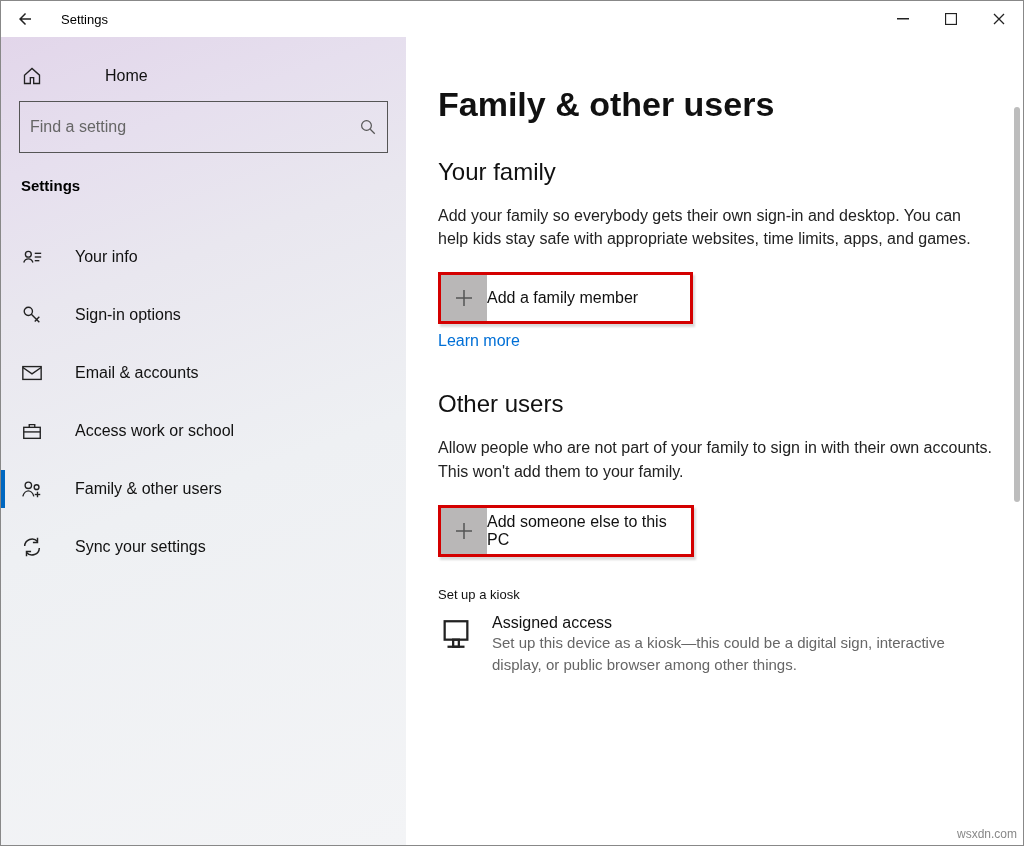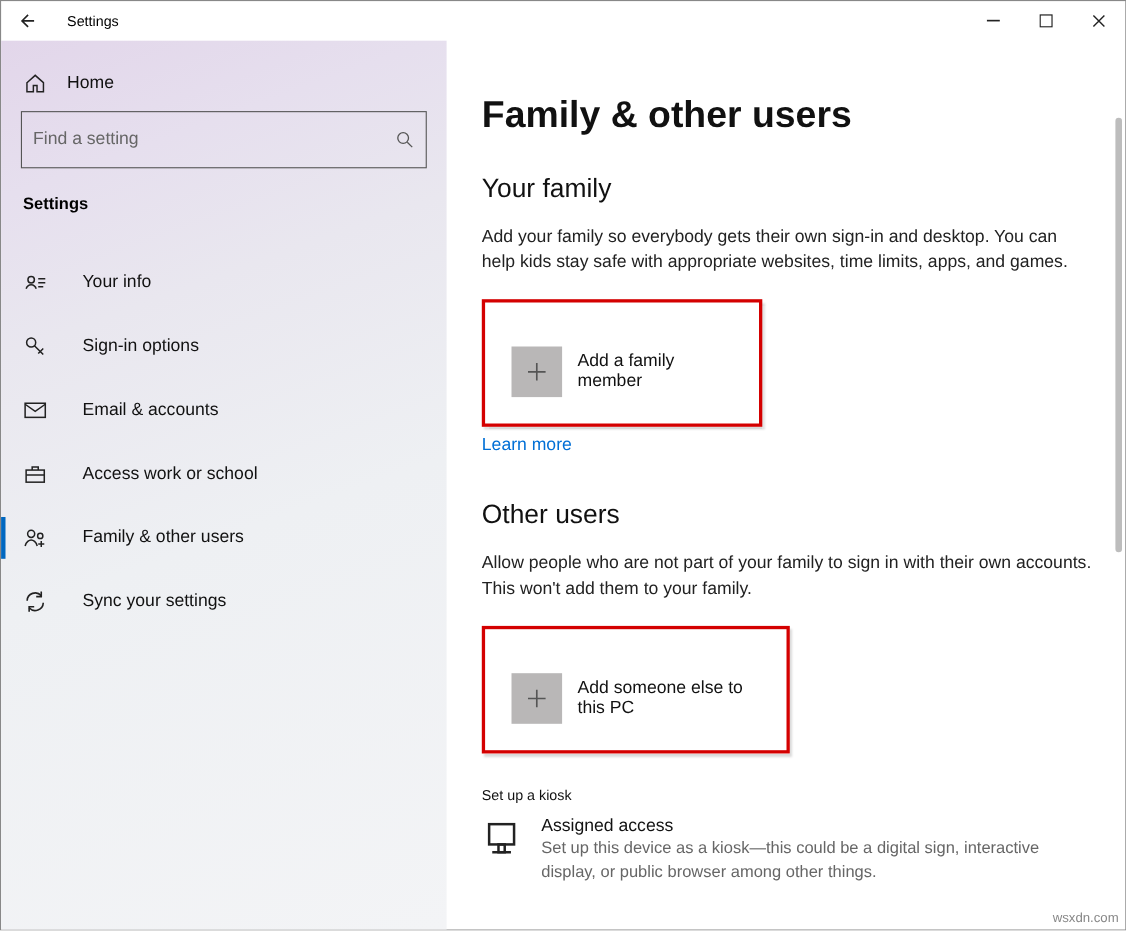--- a/index.html
+++ b/index.html
@@ -12,39 +12,39 @@
   .winctrls { position:absolute; right:0; top:0; display:flex; }
   .winbtn { width:48px; height:36px; display:flex; align-items:center; justify-content:center; }
   .body { flex:1; display:flex; min-height:0; }
   .sidebar {
     width:405px; height:100%;
     background: linear-gradient(160deg, #e2d6ea 0%, #e6dfee 15%, #e9e7ef 30%, #eef0f3 55%, #f3f4f6 100%);
     padding: 20px 0 0 0;
     position:relative;
   }
   .home-row { display:flex; align-items:center; gap:18px; padding:8px 0 14px 20px; }
-  .home-label { font-size:16px; color:#111; }
+  .home-label { font-size:16px; color:#111;margin-left:44px; }
   .search-wrap { padding: 0 18px 18px 18px; }
   .search-box { width:100%; height:52px; border:1px solid #555; background:transparent; display:flex; align-items:center; padding:0 10px; justify-content:space-between;}
   .search-input { flex:1; border:none; background:transparent; font-size:16px; color:#555; outline:none; }
   .search-input::placeholder { color:#666; }
   .category { font-size:15px; font-weight:600; padding: 6px 0 6px 20px; color:#000;}
   .navlist { margin-top:28px; }
   .nav-item { display:flex; align-items:center; gap:32px; height:58px; padding-left:20px; font-size:16px; color:#111; position:relative; cursor:default;}
   .nav-item.active::before { content:""; position:absolute; left:0; top:10px; bottom:10px; width:4px; background:#0067c0;}
   .nav-icon { width:22px; height:22px; display:flex; align-items:center; justify-content:center; flex:0 0 22px;}
   .content { flex:1; padding: 48px 28px 0 32px; position:relative; overflow:hidden; }
   .page-title { font-size:34px; font-weight:600; color:#111; margin-bottom:34px; }
   .section-title { font-size:24px; font-weight:500; color:#111; margin-bottom:18px;}
   .section-sub { font-size:13px; font-weight:500; color:#111; margin-bottom:12px;}
   .desc { font-size:16px; color:#222; line-height:1.45; margin-bottom:22px; max-width:560px;}
   .desc-muted { font-size:15px; color:#666; line-height:1.45; max-width:520px;}
-  .add-row { display:flex; align-items:center; gap:14px; padding:24px;margin-top:16px; }
+  .add-row { display:flex; align-items:center; padding:0; }
   .highlight-box { border:3px solid #d40000; width:255px; margin-bottom:8px; box-shadow: 2px 3px 2px rgba(0,0,0,0.15);}
-  .highlight-box.wide { width:280px; }
+  .highlight-box.wide { width:256px; }
   .plus-tile { width:46px; height:46px; background:#b9b7b7; display:flex; align-items:center; justify-content:center; flex:0 0 46px;}
   .add-label { font-size:16px; color:#111; }
   .link { color:#006fd6; font-size:16px; cursor:default; text-decoration:none; }
   .gap { height:40px; }
   .kiosk-row { display:flex; gap:18px; margin-top:10px;}
   .kiosk-icon { width:36px; height:36px; flex:0 0 36px; display:flex; align-items:center; justify-content:center; margin-top:2px;}
   .scrollbar-track { position:absolute; right:3px; top:70px; bottom:20px; width:6px; }
   .scrollbar-thumb { position:absolute; top:0; width:6px; height:55%; background:#bdbdbd; border-radius:3px;}
   .watermark { position:absolute; bottom:4px; right:6px; font-size:12px; color:#888;}
   svg { display:block; }

